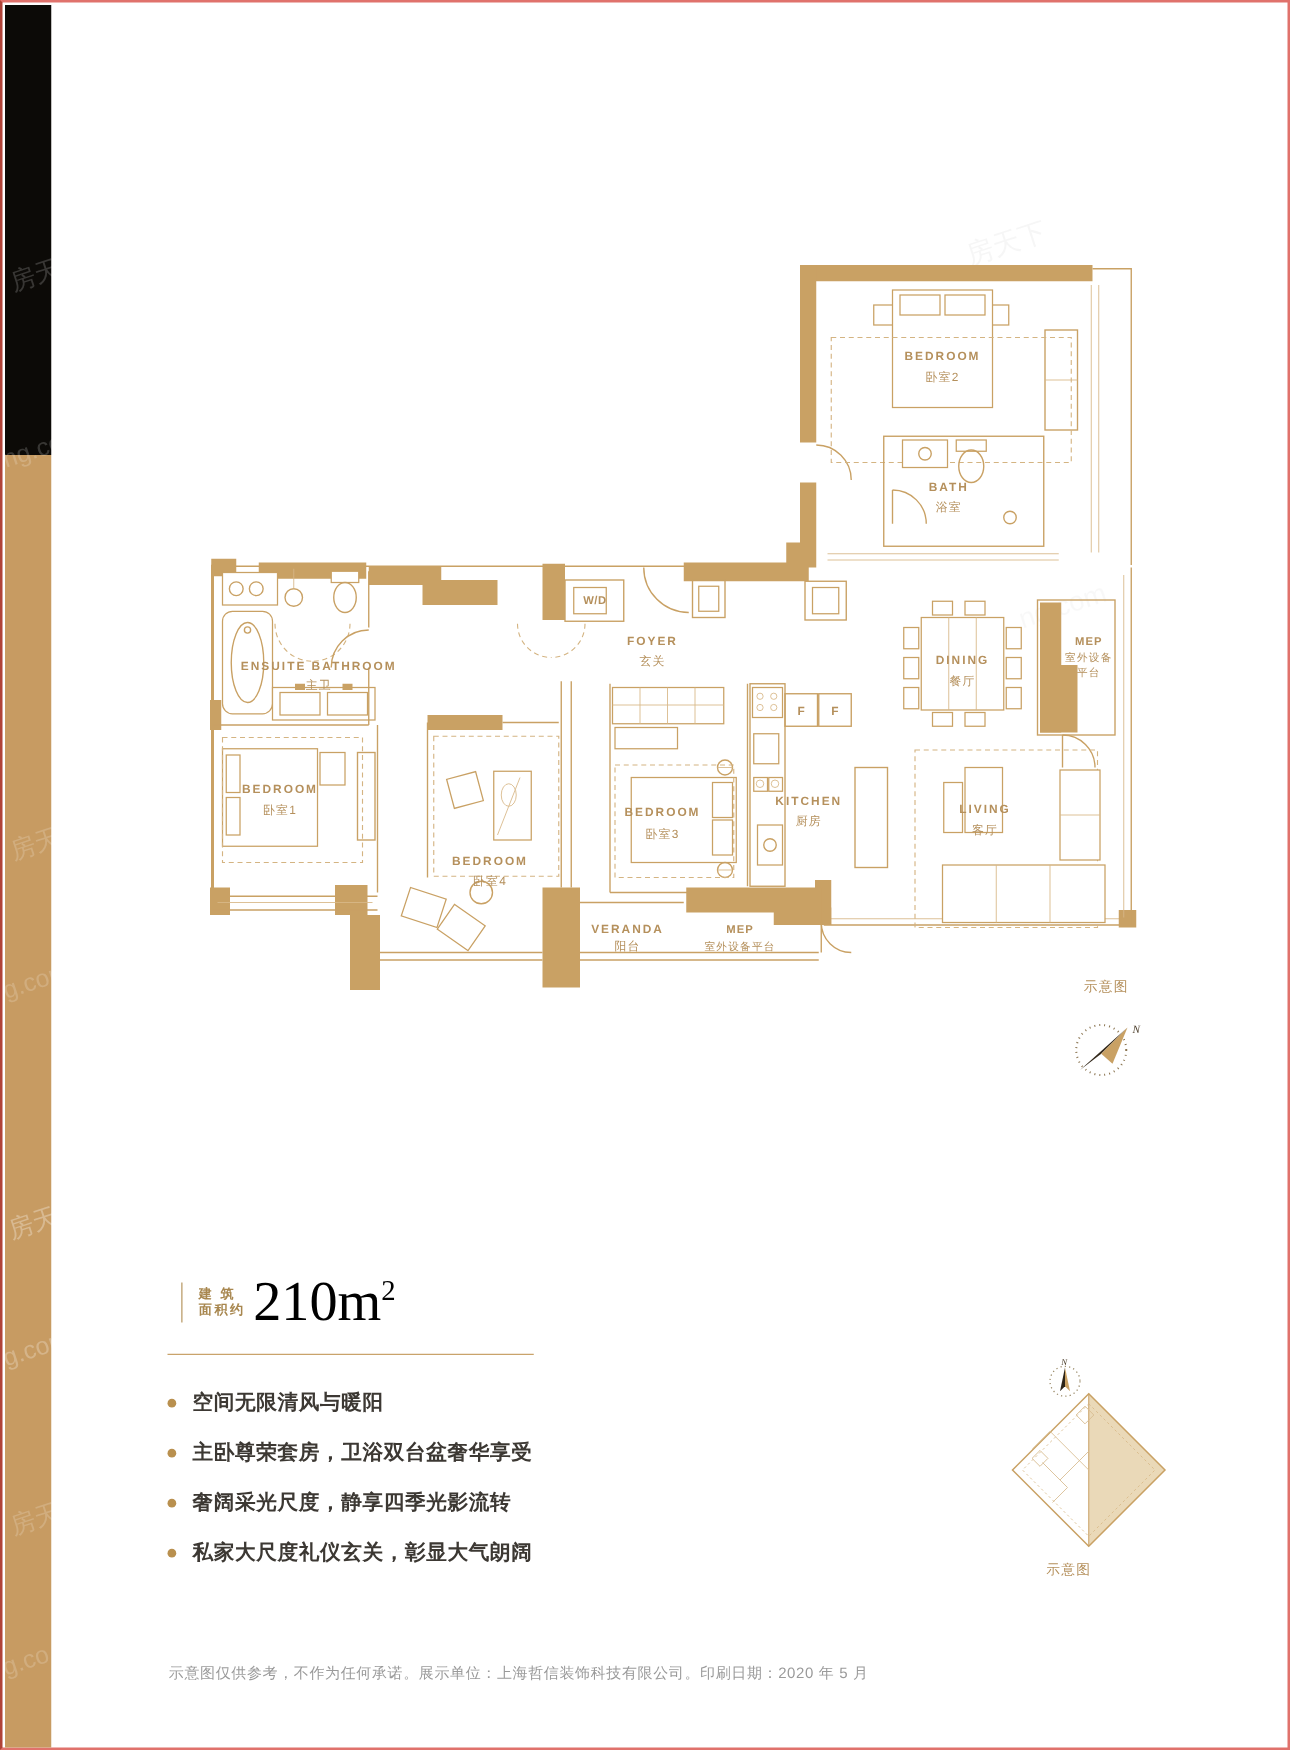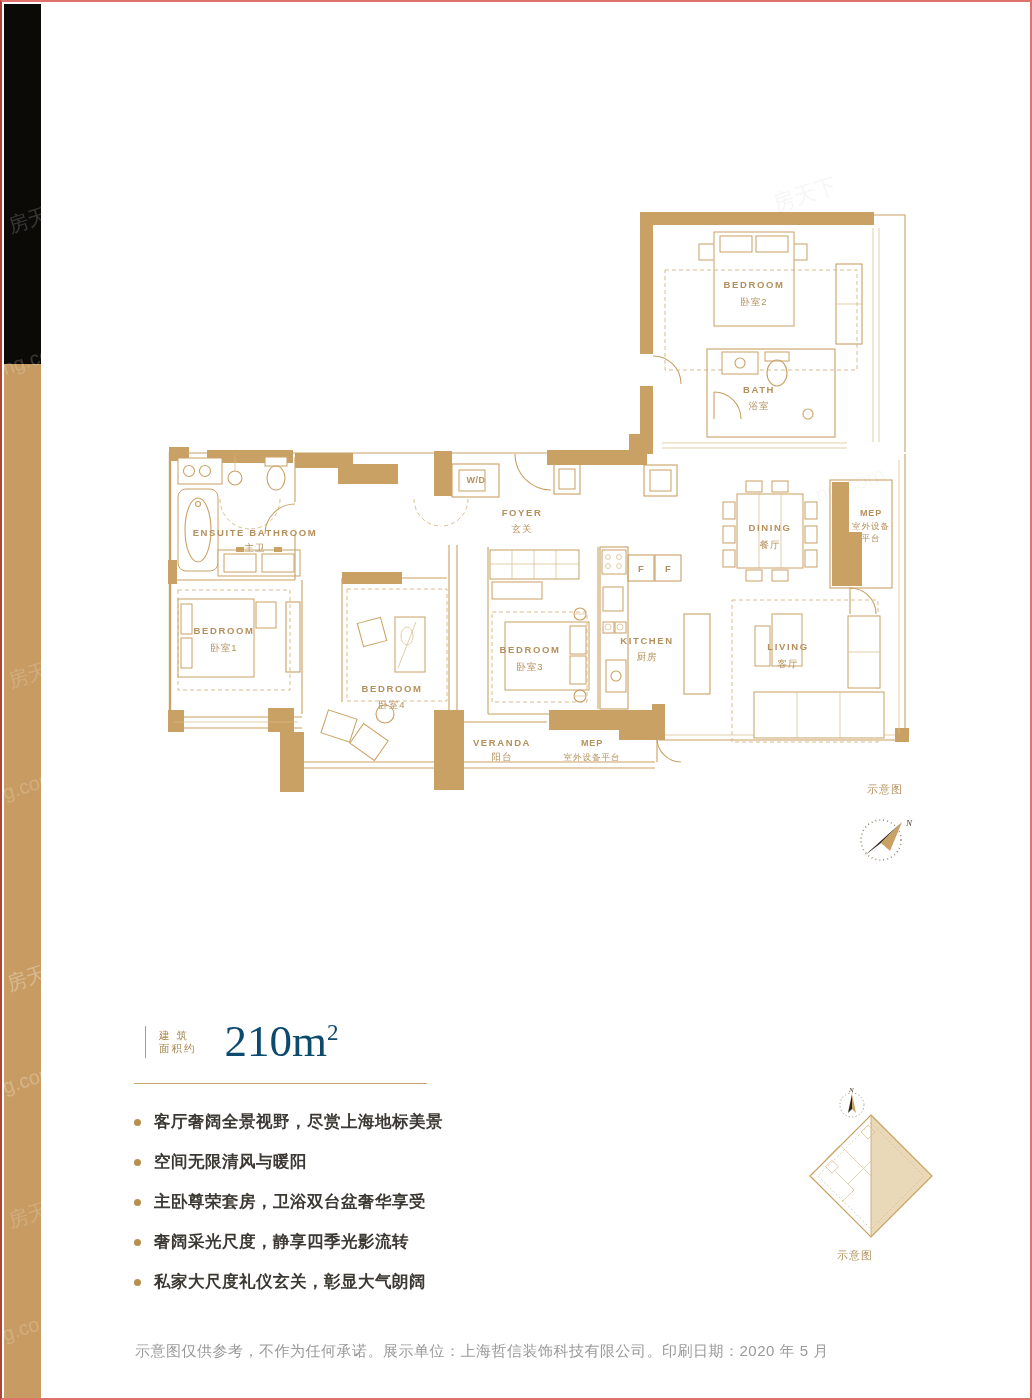--- a/index.html
+++ b/index.html
@@ -25,28 +25,28 @@
   text.en{font-family:"Liberation Sans","DejaVu Sans",sans-serif;font-size:9.5px;font-weight:600;letter-spacing:1.6px;fill:#b5905c;text-anchor:middle;}
   text.cn{font-family:"Liberation Sans","DejaVu Sans",sans-serif;font-size:9.5px;letter-spacing:1px;fill:#b5905c;text-anchor:middle;}
   text.sm{font-size:8.5px;}
   text.north{font-family:"Liberation Serif","DejaVu Serif",serif;font-size:9px;fill:#4a3c28;font-style:italic;}
 
   .titleblock{position:absolute;left:132px;top:1008px;width:430px;color:#a8874f;}
   .t1{font-family:"Liberation Serif","DejaVu Serif",serif;font-size:28px;font-weight:600;letter-spacing:4px;}
   .t2row{display:flex;align-items:center;margin-top:9px;}
   .t2{font-family:"Liberation Serif","DejaVu Serif",serif;font-size:28px;font-weight:600;letter-spacing:3px;}
   .vdiv{width:1px;height:32px;background:#b99a67;margin:0 13px 0 11px;}
-  .arealabel{font-size:10.5px;line-height:13px;letter-spacing:2px;color:#a8874f;font-weight:400;}
-  .areavalue{font-family:"Liberation Serif","DejaVu Serif",serif;font-size:45px;line-height:1;margin-left:28px;color:#0c4a6e;}
+  .arealabel{font-size:10.5px;line-height:13px;letter-spacing:2px;color:#a8874f;font-weight:700;}
+  .areavalue{font-family:"Liberation Serif","DejaVu Serif",serif;font-size:45px;line-height:1;margin-left:6px;color:#000000;}
   .areavalue sup{font-size:23px;}
   .golddivider{width:293px;height:1px;background:#c9a36b;margin-top:19px;}
   .features{list-style:none;margin:27px 0 0 0;padding:0;}
   .features li{display:flex;align-items:center;margin-bottom:18px;font-size:16.5px;font-weight:700;color:#3c3833;letter-spacing:0.5px;}
   .bullet{width:7px;height:7px;border-radius:50%;background:#b9904f;margin-right:13px;flex:0 0 auto;}
-  .disclaimer{position:absolute;left:133px;top:1328px;font-size:15px;color:#9a9a9a;letter-spacing:0.5px;margin-top:12px;}
+  .disclaimer{position:absolute;left:133px;top:1328px;font-size:12px;color:#9a9a9a;letter-spacing:0.5px;}
 </style>
 </head>
 <body>
 
 <div class="page">
 
   <div class="strip-black"></div>
   <div class="strip-tan"></div>
 
   <span class="wm" style="left:6px;top:205px;">房天</span>
@@ -340,24 +340,20 @@
         <span>建 筑</span><br>
         <span>面积约</span>
       </span>
       <span class="areavalue"><span>210m</span><sup>2</sup></span>
     </div>
     <div class="golddivider"></div>
 
     <ul class="features">
       <li>
           <span class="bullet"></span>
-          <span>客厅奢阔全景视野，尽赏上海地标美景</span>
-        </li>
-      <li>
-          <span class="bullet"></span>
           <span>空间无限清风与暖阳</span>
         </li>
       <li>
           <span class="bullet"></span>
           <span>主卧尊荣套房，卫浴双台盆奢华享受</span>
         </li>
       <li>
           <span class="bullet"></span>
           <span>奢阔采光尺度，静享四季光影流转</span>
         </li>

